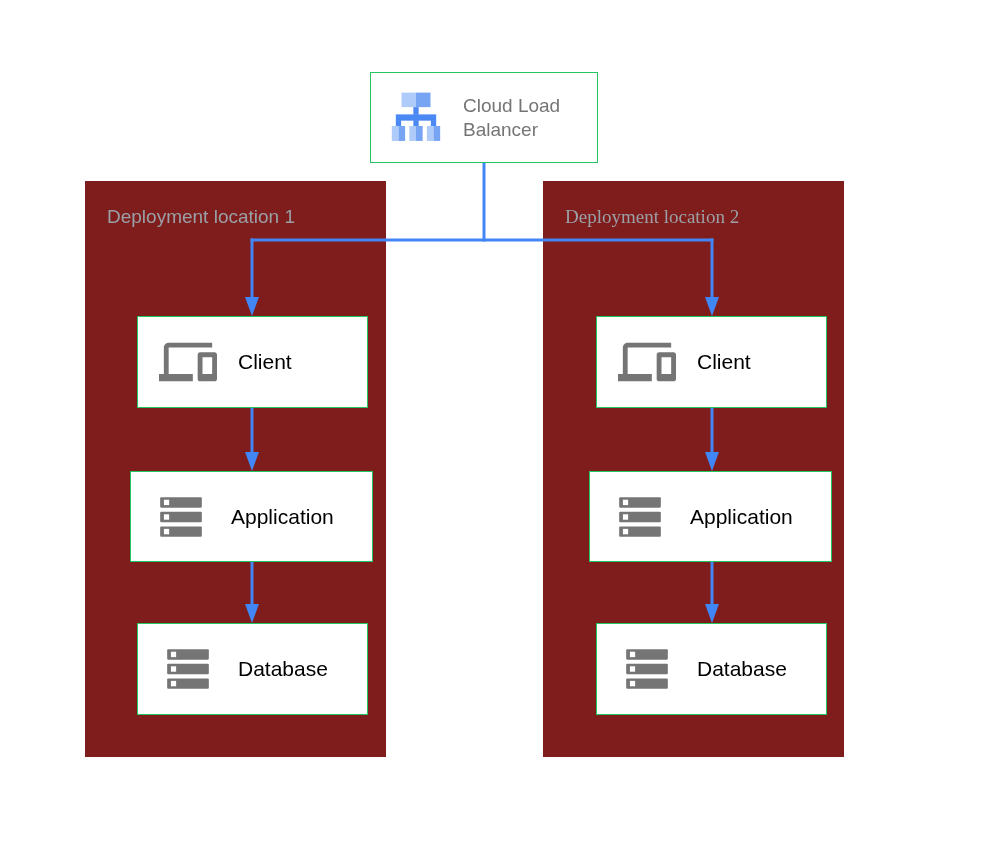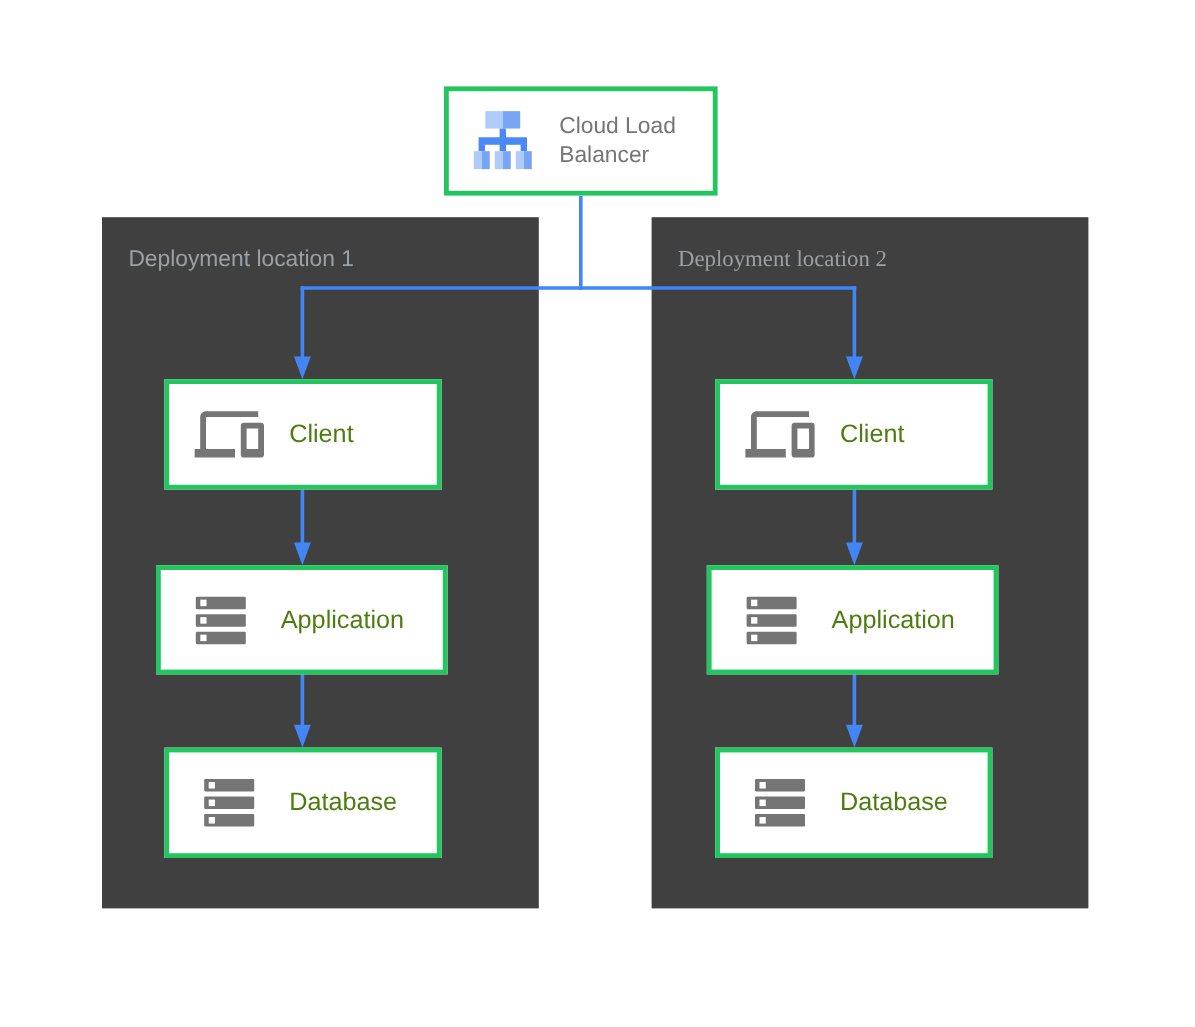--- a/index.html
+++ b/index.html
@@ -11,23 +11,23 @@
     width: 996px;
     height: 856px;
     background: #ffffff;
     overflow: hidden;
   }
 
   
   .panel {
     position: absolute;
     top: 181px;
-    width: 364px;
+    width: 301px;
     height: 576px;
-    background: #404040;
+    background: #7f1d1d;
     z-index: 1;
   }
   .panel-left  { left: 85px; }
   .panel-right { left: 543px; font-family: Liberation Serif, serif; }
   .panel-label {
     position: absolute;
     top: 24px;
     left: 22px;
     font-size: 19px;
     line-height: 24px;
@@ -41,37 +41,37 @@
     left: 0; top: 0;
     width: 996px; height: 856px;
     z-index: 2;
     pointer-events: none;
   }
 
   
   .node {
     position: absolute;
     background: #ffffff;
-    border: 4px solid #22c55e;
+    border: 1px solid #22c55e;
     display: flex;
     align-items: center;
     z-index: 3;
   }
   .node .icon-wrap {
     width: 58px;
     margin-left: 21px;
     display: flex;
     align-items: center;
     justify-content: center;
     flex: none;
   }
   .node .node-label {
     margin-left: 21px;
     font-size: 21px;
-    color: #4d7c0f;
+    color: #000000;
     white-space: nowrap;
   }
 
   .node-lb      { left: 370px; top:  72px; width: 228px; height: 91px; }
   .node-client-1   { left: 137px; top: 316px; width: 231px; height: 92px; }
   .node-app-1      { left: 130px; top: 471px; width: 243px; height: 91px; }
   .node-db-1       { left: 137px; top: 623px; width: 231px; height: 92px; }
   .node-client-2   { left: 596px; top: 316px; width: 231px; height: 92px; }
   .node-app-2      { left: 589px; top: 471px; width: 243px; height: 91px; }
   .node-db-2       { left: 596px; top: 623px; width: 231px; height: 92px; }

